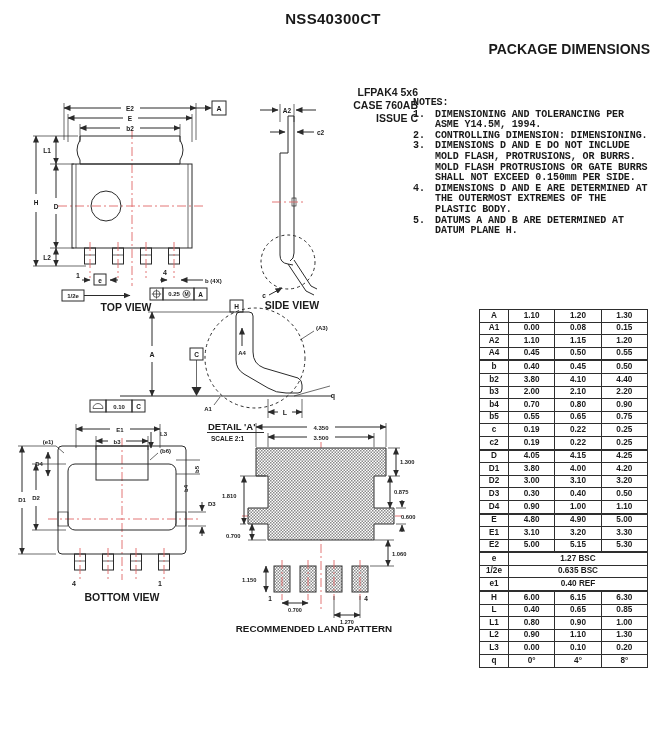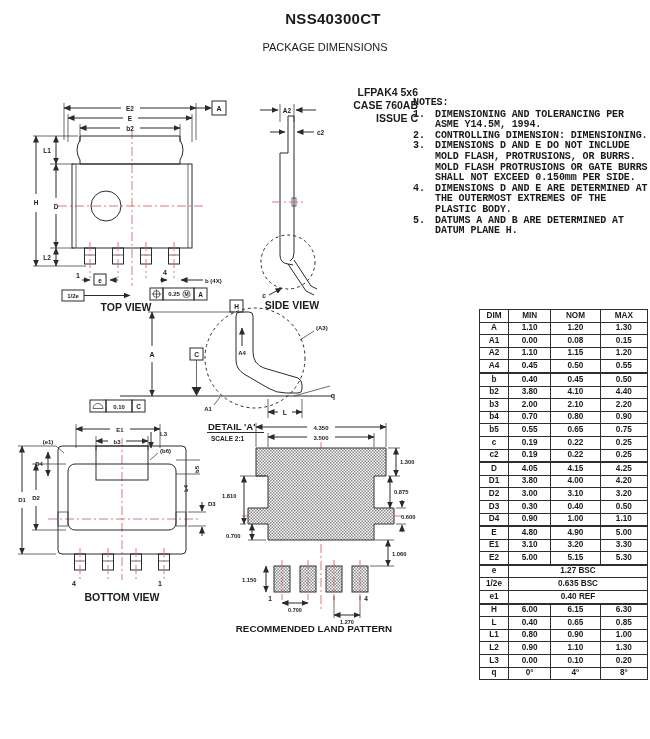--- a/index.html
+++ b/index.html
@@ -1,19 +1,19 @@
 <!DOCTYPE html>
 <html><head>
 <meta charset="utf-8">
 <style>
   html,body{margin:0;padding:0;background:#ffffff;}
   body{width:650px;height:739px;position:relative;font-family:"Liberation Sans",sans-serif;color:#1a1a1a;overflow:hidden;}
   .abs{position:absolute;}
   .doc-title{left:0;top:10px;width:650px;text-align:center;font-size:15px;font-weight:700;letter-spacing:0.3px;padding-left:8px;}
-  .doc-subtitle{left:0;top:41px;width:650px;text-align:center;font-size:11px;font-weight:400;}
+  .doc-subtitle{left:0;top:41px;width:650px;text-align:right;font-size:14px;font-weight:700;}
   .case-block{left:278px;top:86px;width:140px;text-align:right;font-size:10.5px;font-weight:700;line-height:13px;}
   .notes{left:413px;top:98px;width:237px;font-size:10px;font-weight:600;line-height:10.6px;letter-spacing:-0.1px;font-family:Liberation Mono, monospace;}
   .notes .nh{margin-bottom:1px;}
   .note-row{display:flex;}
   .note-num{width:13px;flex:none;}
   .note-gap{width:9px;flex:none;}
   .note-text{flex:1;}
   table.dims{left:479px;top:309px;position:absolute;border-collapse:collapse;width:169px;border:1.6px solid #222;font-size:8.2px;font-weight:600;}
   table.dims td,table.dims th{border:1px solid #2e2e2e;text-align:center;padding:0.6px 1px;line-height:10.4px;white-space:nowrap;}
   table.dims th.unit{font-size:8.4px;}
@@ -442,26 +442,20 @@
   <line class="lt" x1="130" y1="176" x2="130" y2="198"></line>
     <line class="lt" x1="156" y1="176" x2="156" y2="198"></line>
   <line class="ln" x1="130" y1="195" x2="156" y2="195" marker-start="url(#da-s)" marker-end="url(#da-e)"></line>
   <text style="font-size:5.5px" x="143" y="204" text-anchor="middle">1.270</text>
   <text x="110" y="212" text-anchor="middle" style="font-size:9.8px">RECOMMENDED LAND PATTERN</text>
 </svg>
 
 <table class="dims">
   <tbody>
   <tr>
-    <td class="dimc">DIM</td>
-    <td>MIN</td>
-    <td>NOM</td>
-    <td>MAX</td>
-  </tr>
-  <tr>
         <td class="dimc">A</td>
         <td>1.10</td>
         <td>1.20</td>
         <td>1.30</td>
       </tr>
   <tr>
         <td class="dimc">A1</td>
         <td>0.00</td>
         <td>0.08</td>
         <td>0.15</td>

